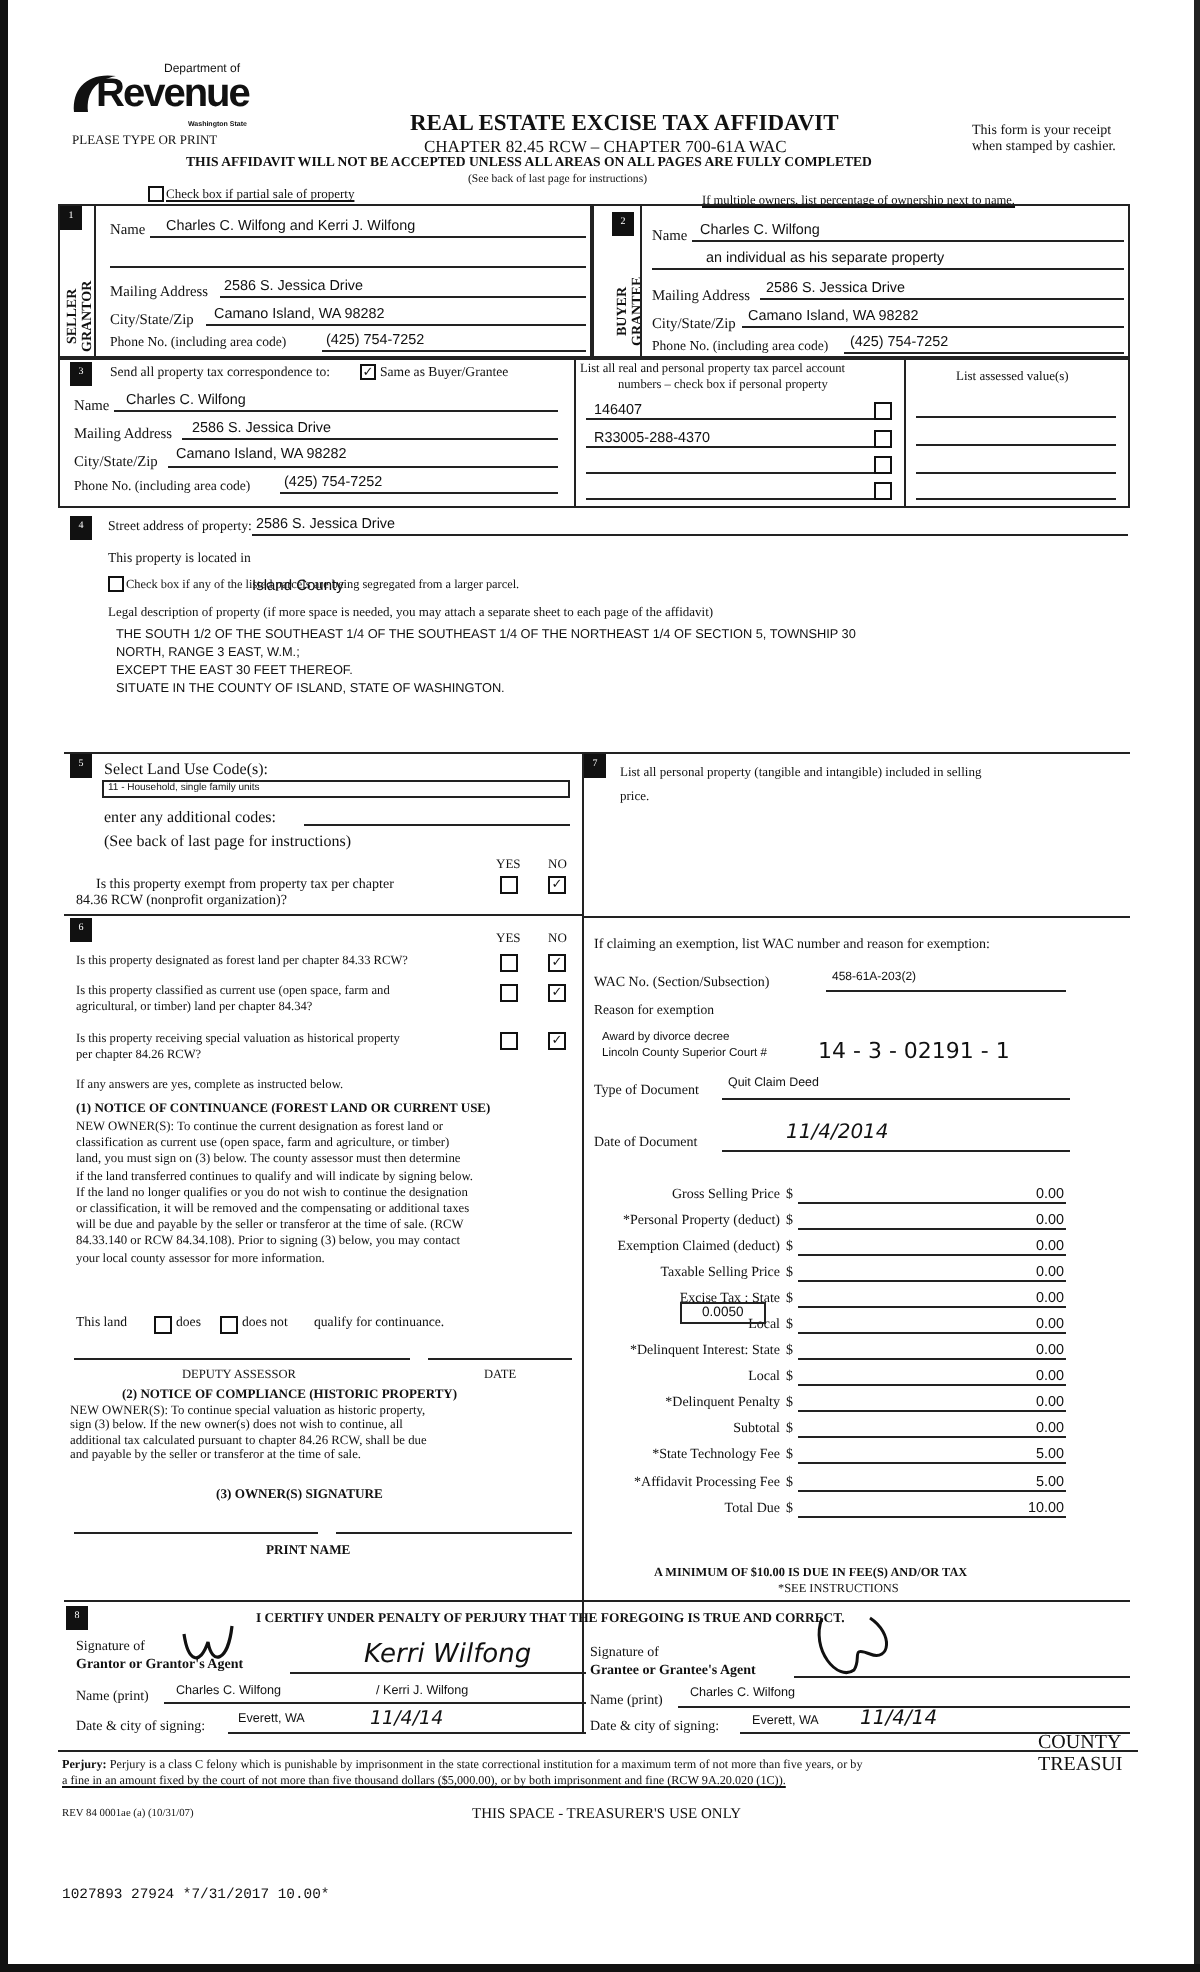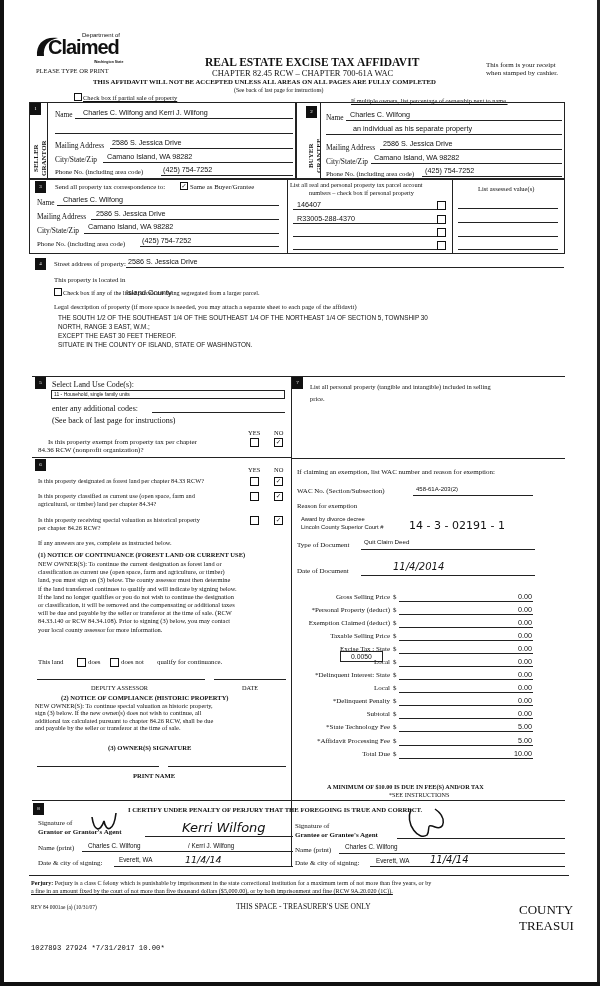--- a/index.html
+++ b/index.html
@@ -29,21 +29,21 @@
 
 <div class="leftbar"></div>
 <div class="rightbar"></div>
 <div class="bottombar"></div>
 
 <div class="abs" style="left:34px;top:30px;width:90px;height:40px;">
   <svg width="26" height="26" viewBox="0 0 26 26" style="position:absolute;left:0;top:4px;">
     <path d="M3 22 C 2 10, 10 2, 24 4 C 14 6, 9 12, 10 22 Z" fill="#111"></path>
   </svg>
   <div class="abs sans" style="left:48px;top:2px;font-size:6px;">Department of</div>
-  <div class="abs sans bold" style="left:14px;top:6px;font-size:20px;letter-spacing:-1px;">Claimed</div>
+  <div class="abs sans bold" style="left:14px;top:6px;font-size:20px;letter-spacing:-1px;">Revenue</div>
   <div class="abs sans bold" style="left:60px;top:30px;font-size:3.5px;">Washington State</div>
 </div>
 <div class="abs" style="left:36px;top:67px;font-size:6.5px;">PLEASE TYPE OR PRINT</div>
 <div class="abs bold" style="left:205px;top:56px;font-size:11.5px;">REAL ESTATE EXCISE TAX AFFIDAVIT</div>
 <div class="abs" style="left:212px;top:68px;font-size:8.5px;">CHAPTER 82.45 RCW – CHAPTER 700-61A WAC</div>
 <div class="abs" style="left:486px;top:61px;font-size:7px;">This form is your receipt</div>
 <div class="abs" style="left:486px;top:69px;font-size:7px;">when stamped by cashier.</div>
 <div class="abs bold" style="left:93px;top:78px;font-size:6.8px;">THIS AFFIDAVIT WILL NOT BE ACCEPTED UNLESS ALL AREAS ON ALL PAGES ARE FULLY COMPLETED</div>
 <div class="abs" style="left:234px;top:87px;font-size:5.8px;">(See back of last page for instructions)</div>
 <div class="chk" style="left:74px;top:93px;width:8px;height:8px;"></div>
@@ -369,14 +369,14 @@
 <div class="abs sans" style="left:376px;top:857px;font-size:6.3px;">Everett, WA</div>
 <div class="abs hand" style="left:430px;top:854px;font-size:10px;">11/4/14</div>
 
 <div class="abs" style="left:29px;top:875px;width:540px;height:1px;background:#222;"></div>
 <div class="abs" style="left:31px;top:879px;font-size:6.1px;line-height:8px;width:540px;">
   <div><span class="bold">Perjury:</span><span> Perjury is a class C felony which is punishable by imprisonment in the state correctional institution for a maximum term of not more than five years, or by</span></div>
   <div style="text-decoration:underline;">a fine in an amount fixed by the court of not more than five thousand dollars ($5,000.00), or by both imprisonment and fine (RCW 9A.20.020 (1C)).</div>
 </div>
 <div class="abs" style="left:31px;top:904px;font-size:5.4px;">REV 84 0001ae (a) (10/31/07)</div>
 <div class="abs" style="left:236px;top:902px;font-size:7.5px;">THIS SPACE - TREASURER'S USE ONLY</div>
-<div class="abs" style="left:503px;top:902px;font-size:13px;padding-left:16px;">COUNTY TREASUI</div>
+<div class="abs" style="left:503px;top:866px;font-size:10px;padding-left:16px;">COUNTY TREASUI</div>
 <div class="abs mono" style="left:31px;top:944px;font-size:7.2px;">1027893 27924 *7/31/2017 10.00*</div>
 
 </body></html>

